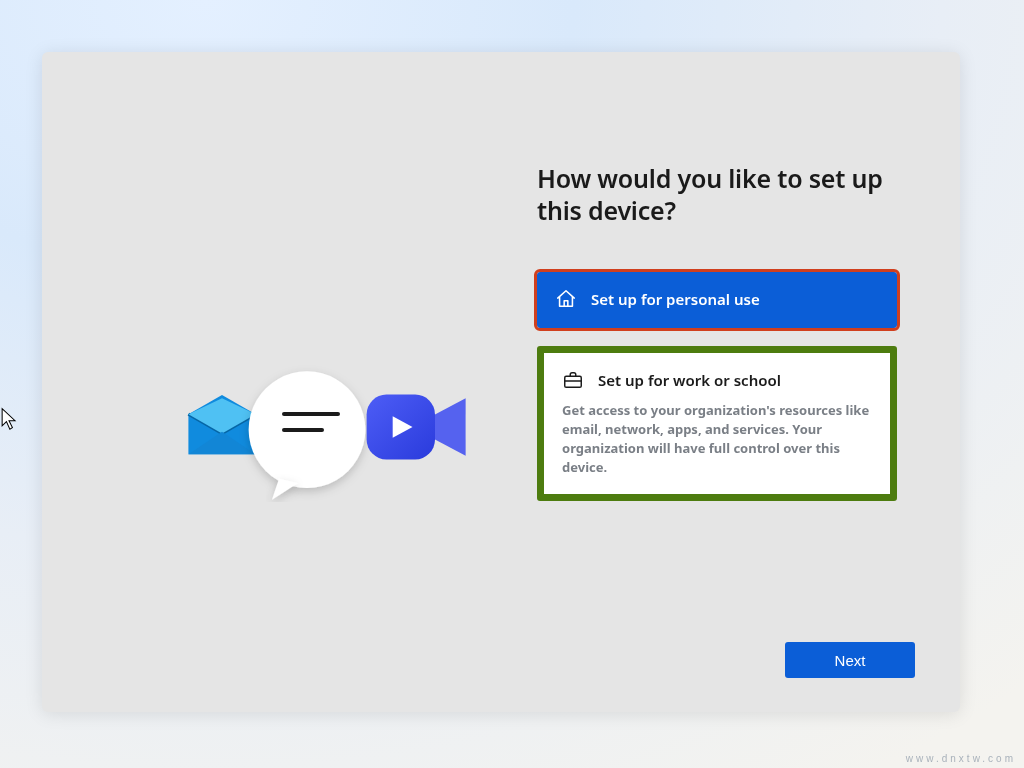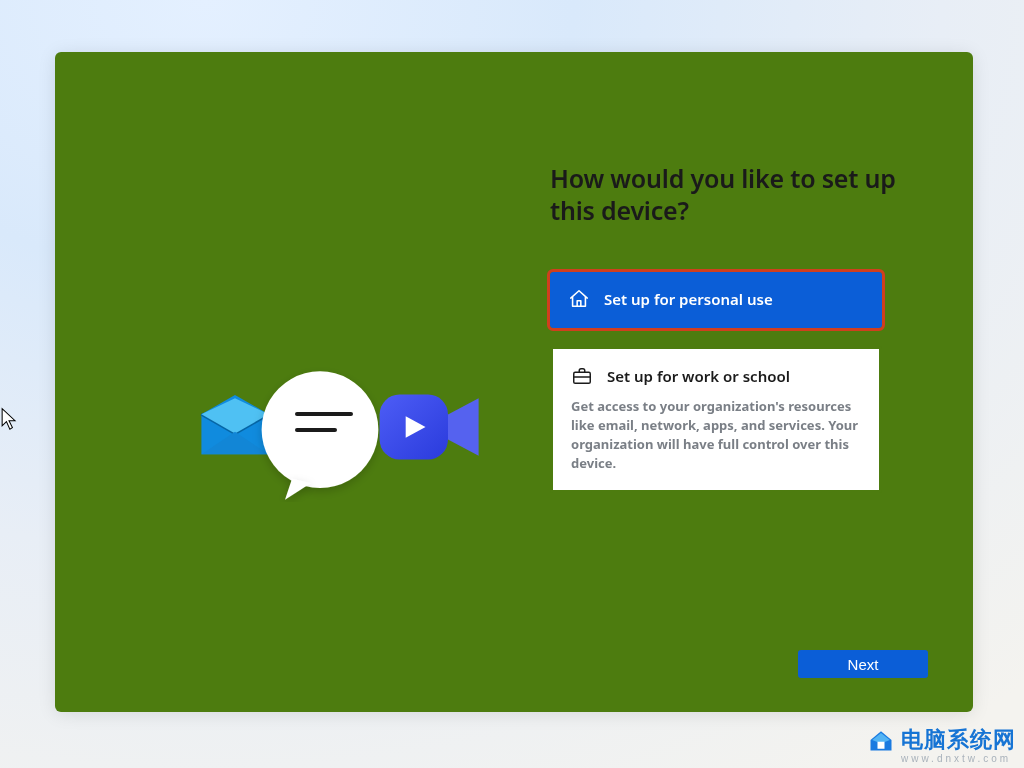--- a/index.html
+++ b/index.html
@@ -7,24 +7,24 @@
     width: 1024px;
     height: 768px;
     overflow: hidden;
     font-family: "Segoe UI", "Segoe UI Variable", system-ui, sans-serif;
     background: radial-gradient(120% 120% at 20% 0%, #e4f0ff 0%, #d9e9fb 30%, #e8eef6 60%, #f4f3ef 100%);
     color: #1b1b1b;
   }
   .panel {
     position: absolute;
     top: 52px;
-    left: 55px;
+    left: 42px;
     width: 918px;
     height: 660px;
-    background: #4d7c0f;
+    background: #e5e5e5;
     border-radius: 6px;
     box-shadow: 0 2px 18px rgba(0,0,0,0.10);
   }
   
   .illus {
     position: absolute;
     top: 330px;
     left: 140px;
     width: 300px;
     height: 140px;
@@ -49,21 +49,21 @@
   .heading {
     font-size: 25px;
     font-weight: 600;
     line-height: 1.28;
     color: #1a1a1a;
     margin-bottom: 46px;
     letter-spacing: -0.2px;
   }
 
   .option {
-    width: 332px;
+    width: 360px;
     border-radius: 3px;
     padding: 16px 18px 18px 18px;
     margin-bottom: 18px;
     cursor: pointer;
   }
   .option .title-row { display: flex; align-items: center; gap: 14px; }
   .option .title-row .label {
     font-size: 15px;
     font-weight: 600;
   }
@@ -74,34 +74,34 @@
   }
   .option.selected {
     background: #0b5ed7;
     color: #ffffff;
     outline: 3px solid #d03f1e;
     outline-offset: 0;
   }
   .option.selected .desc { color: #dfe8f7; }
   .option.unselected {
     background: #ffffff;
-    border: 3px solid #4d7c0f;
+    border: 7px solid #4d7c0f;
     color: #1b1b1b;
   }
   .option.unselected .desc { color: #7a7f86; font-weight: bold; }
   .ico { width: 22px; height: 22px; flex: none; display:flex; align-items:center; justify-content:center; }
   .ico svg { width: 22px; height: 22px; display:block; }
 
   
   .next-btn {
     position: absolute;
     right: 45px;
     bottom: 34px;
     width: 130px;
-    height: 28px;
+    height: 36px;
     background: #0b5ed7;
     color: #ffffff;
     font-size: 15px;
     font-weight: 400;
     border: none;
     border-radius: 3px;
     cursor: pointer;
   }
 
   
@@ -209,26 +209,18 @@
         <span class="label">Set up for work or school</span>
       </div>
       <div class="desc">Get access to your organization's resources like email, network, apps, and services. Your organization will have full control over this device.</div>
     </div>
   </div>
 
   <button class="next-btn">Next</button>
 </div>
 
 <div class="watermark">
-  <div class="wm-row">
-    <svg class="wm-logo" viewBox="0 0 32 32">
-      <path d="M4 16 L16 6 L28 16 L28 28 L4 28 Z" fill="#1a7ae0"></path>
-      <path d="M6 16 L16 8 L26 16 L16 20 Z" fill="#53b4f4"></path>
-      <rect x="12" y="18" width="8" height="8" fill="#ffffff"></rect>
-    </svg>
-    <span class="wm-main">电脑系统网</span>
-  </div>
   <div class="wm-sub">www.dnxtw.com</div>
 </div>
 
 <svg class="cursor" viewBox="0 0 20 28">
   <path d="M2 2 L2 22 L7 17 L11 26 L14 24 L10 16 L17 16 Z" fill="#ffffff" stroke="#000000" stroke-width="1.2"></path>
 </svg>
 
 </body></html>

